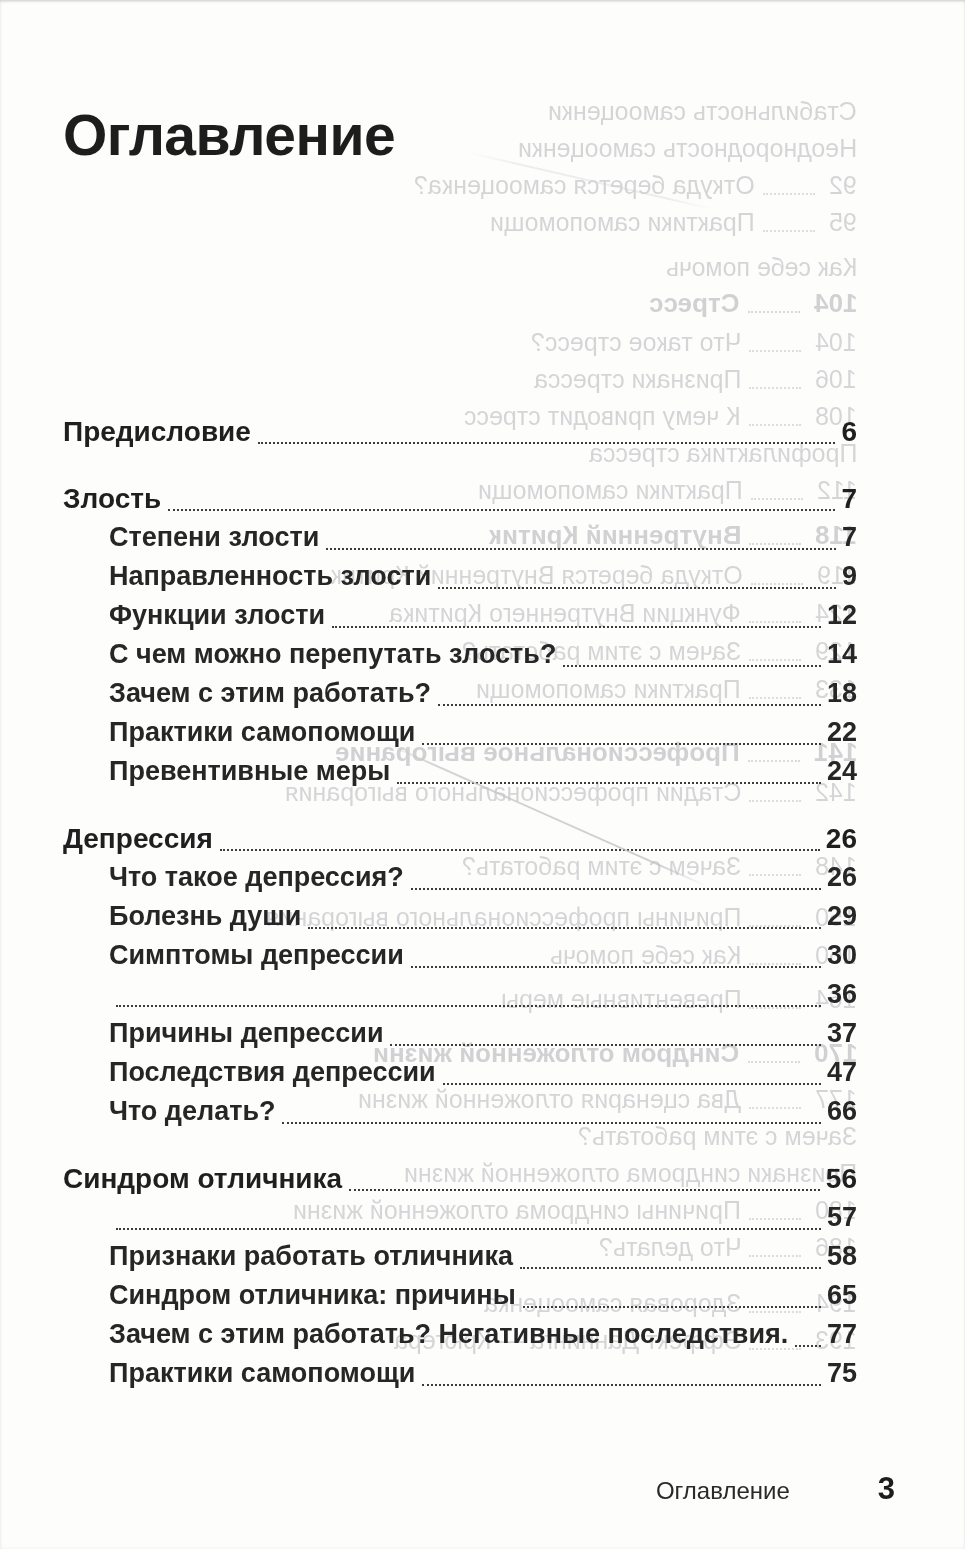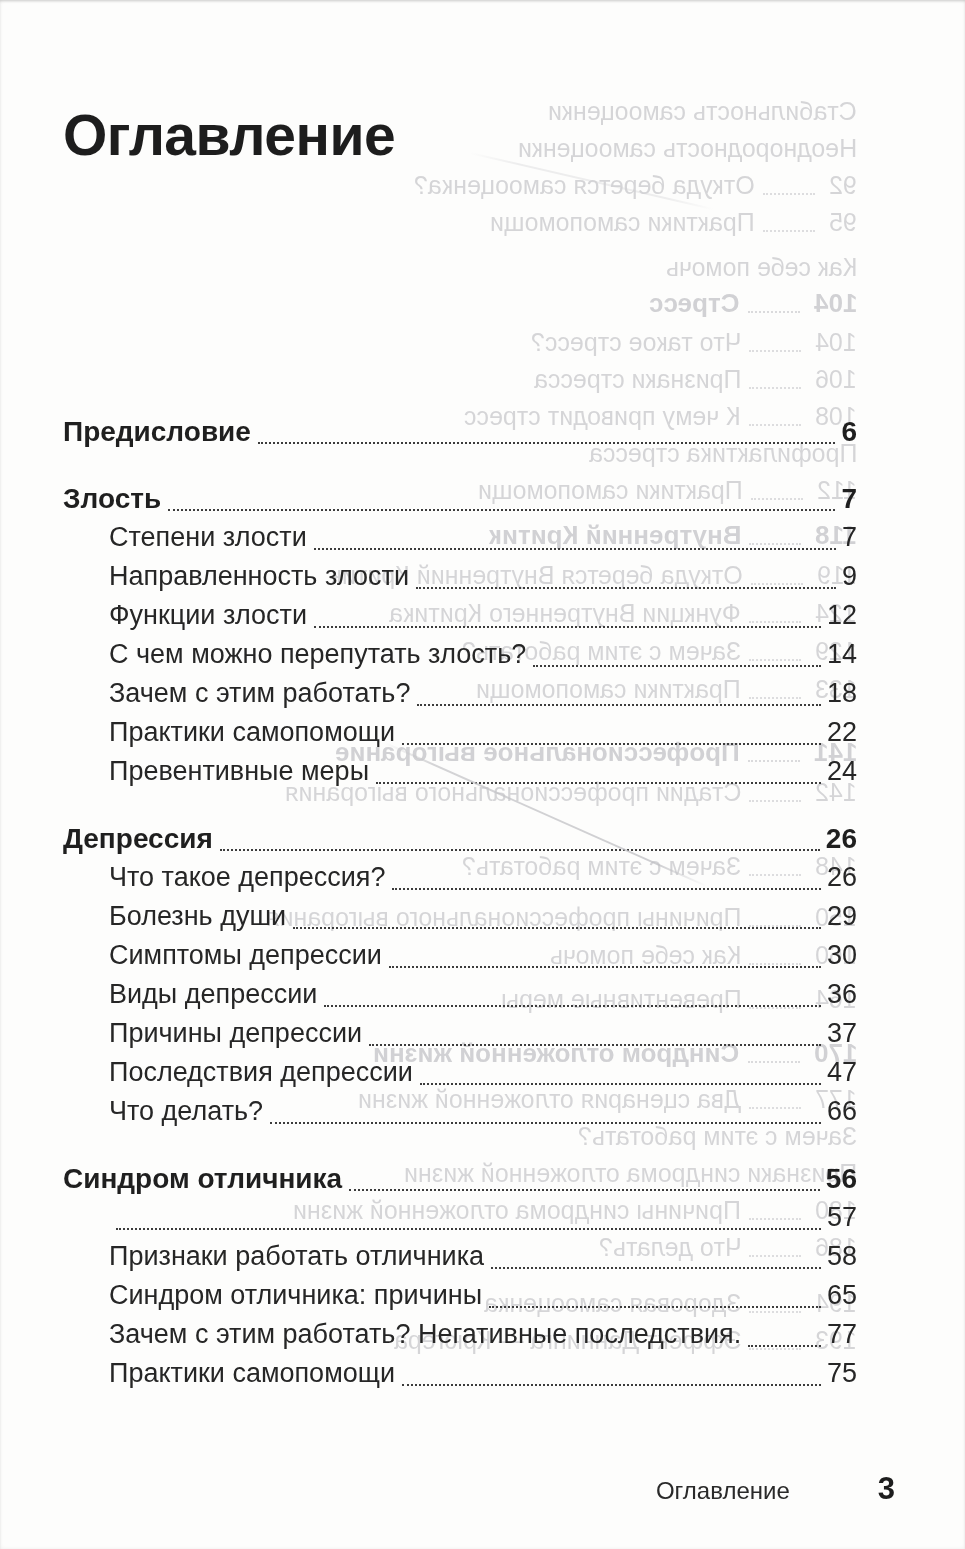--- a/index.html
+++ b/index.html
@@ -34,21 +34,21 @@
 
   
   .content { position:absolute; inset:0; z-index:2; }
   .title {
     position:absolute; left:63px; top:102px;
     font-size:57px; font-weight:bold; color:#1d1d1d; letter-spacing:-.5px;
   }
   .toc { position:absolute; left:63px; right:108px; top:384px; }
   .toc-row {
     display:flex; align-items:baseline;
-    color:#262626; font-size:27px; line-height:39px;
+    color:#262626; font-size:27px; line-height:39px;font-weight:bold;
   }
   .toc-row .t-label { white-space:nowrap; }
   .toc-row.head { font-weight:bold; font-size:28px; margin-top:28px; color:#1f1f1f; }
   .toc-row.sub  { padding-left:46px; }
   .leader {
     flex:1; min-width:14px; align-self:flex-end; margin:0 4px 7px 7px;
     border-bottom:2.5px dotted #3c3c3c;
   }
   .pagenum { margin-left:2px; }
 
@@ -279,21 +279,20 @@
           <span class="t-label">Болезнь души</span>
           <span class="leader"></span>
           <span class="pagenum">29</span>
         </div>
         <div class="toc-row sub">
           <span class="t-label">Симптомы депрессии</span>
           <span class="leader"></span>
           <span class="pagenum">30</span>
         </div>
         <div class="toc-row sub">
-          <span class="t-label">Виды депрессии</span>
           <span class="leader"></span>
           <span class="pagenum">36</span>
         </div>
         <div class="toc-row sub">
           <span class="t-label">Причины депрессии</span>
           <span class="leader"></span>
           <span class="pagenum">37</span>
         </div>
         <div class="toc-row sub">
           <span class="t-label">Последствия депрессии</span>

